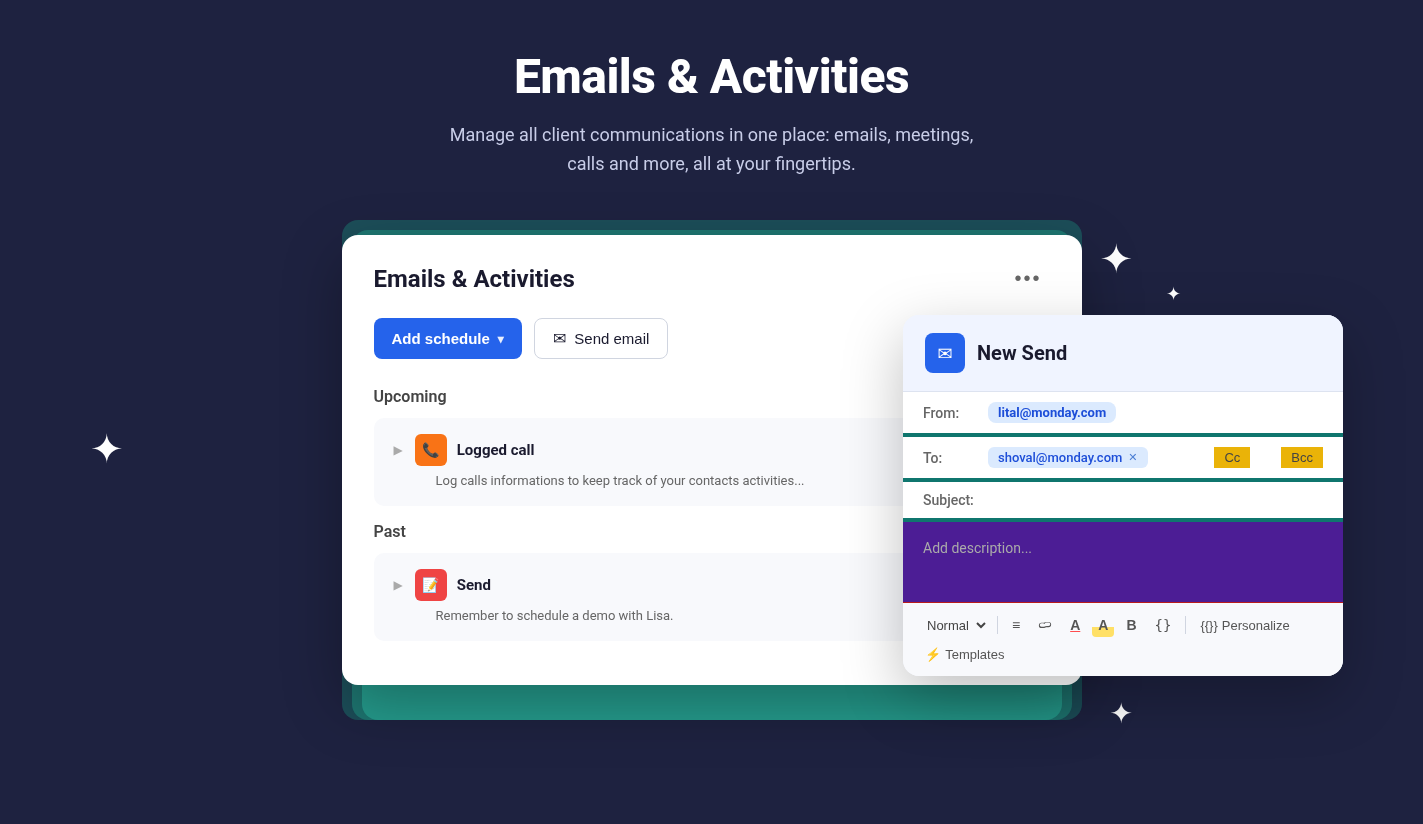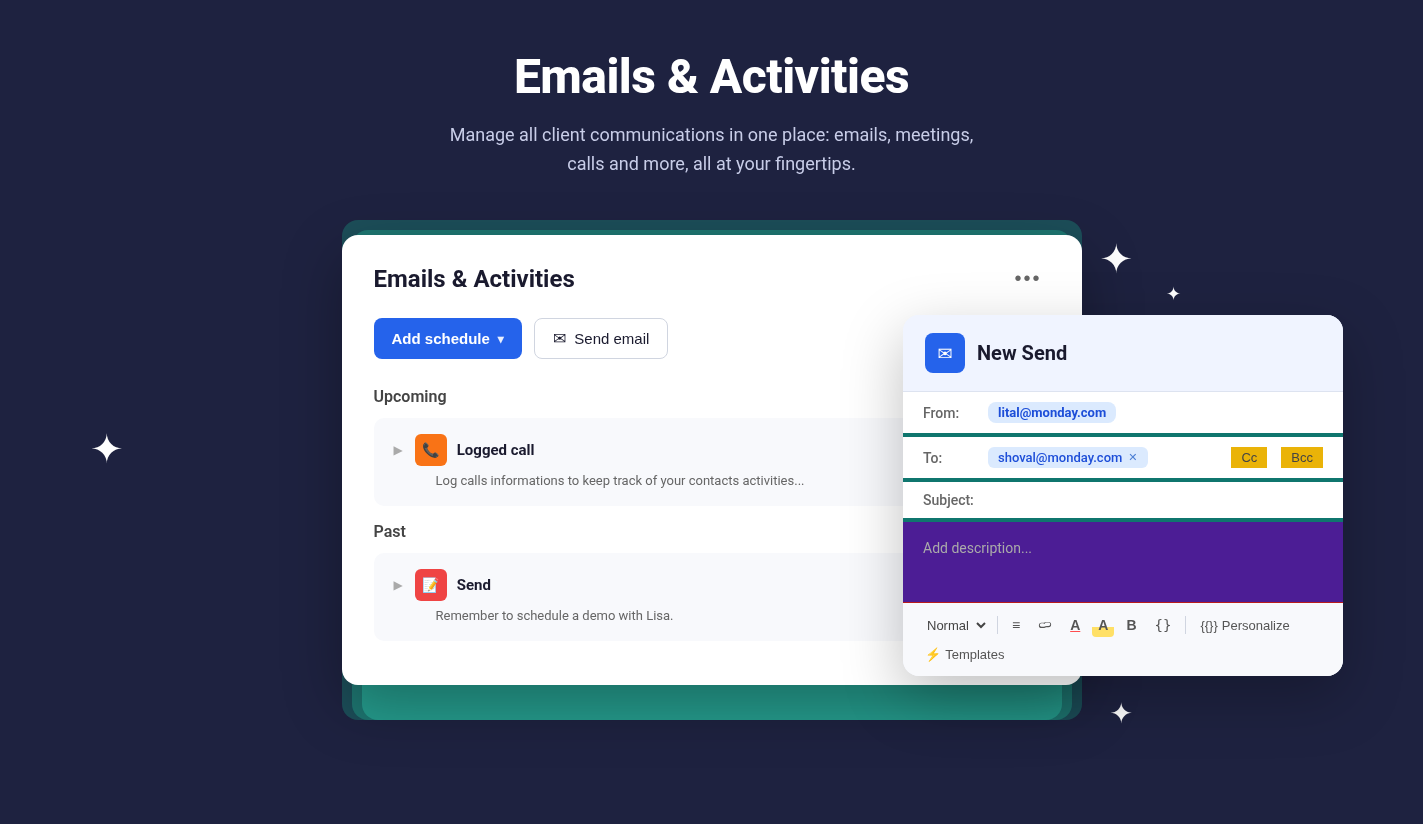--- a/index.html
+++ b/index.html
@@ -310,21 +310,21 @@
       margin-left: auto;
       background: #eab308;
       border: none;
       border-radius: 0;
       padding: 3px 10px;
       font-size: 13px;
       color: #444;
       cursor: pointer;
       font-weight: 500;
     }
-    .bcc-btn { margin-left: 4px; }
+    .bcc-btn { margin-left: 21px; }
     .subject-field {
       width: 100%;
       border: none;
       outline: none;
       font-size: 14px;
       color: #1a1a2e;
       background: transparent;
     }
     .description-area {
       padding: 16px 20px;

